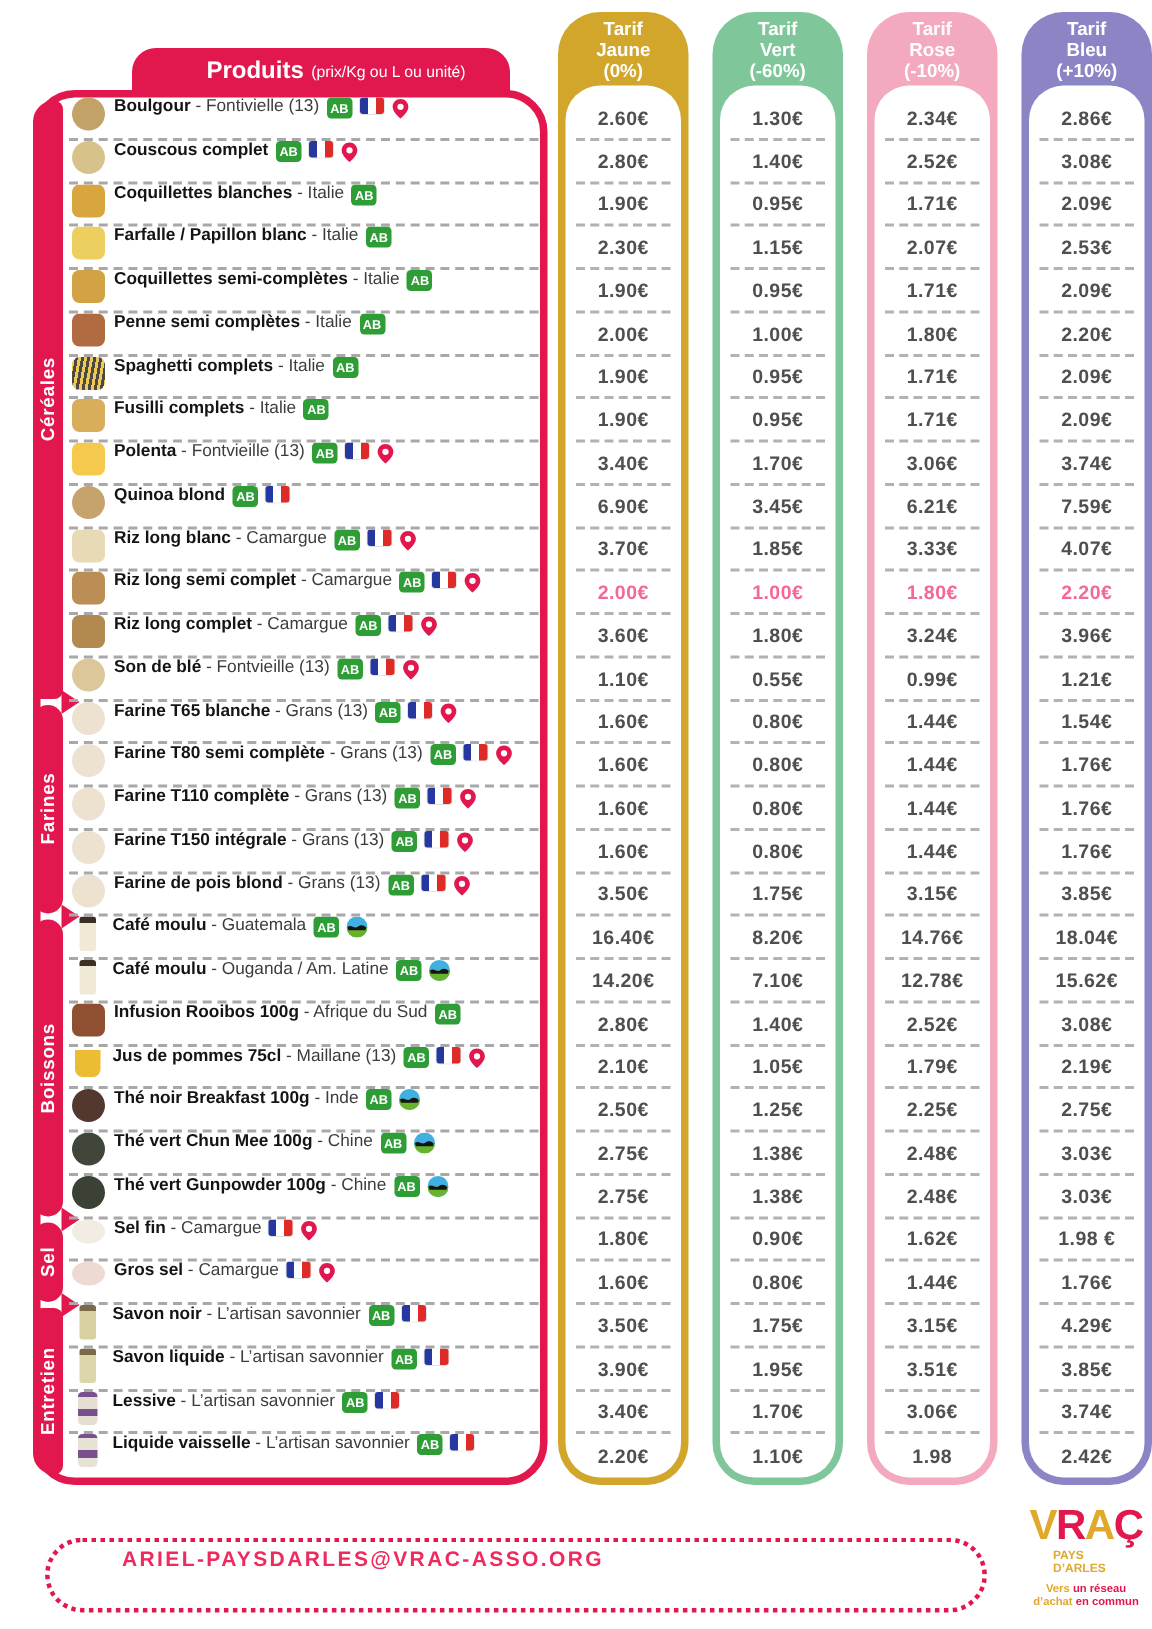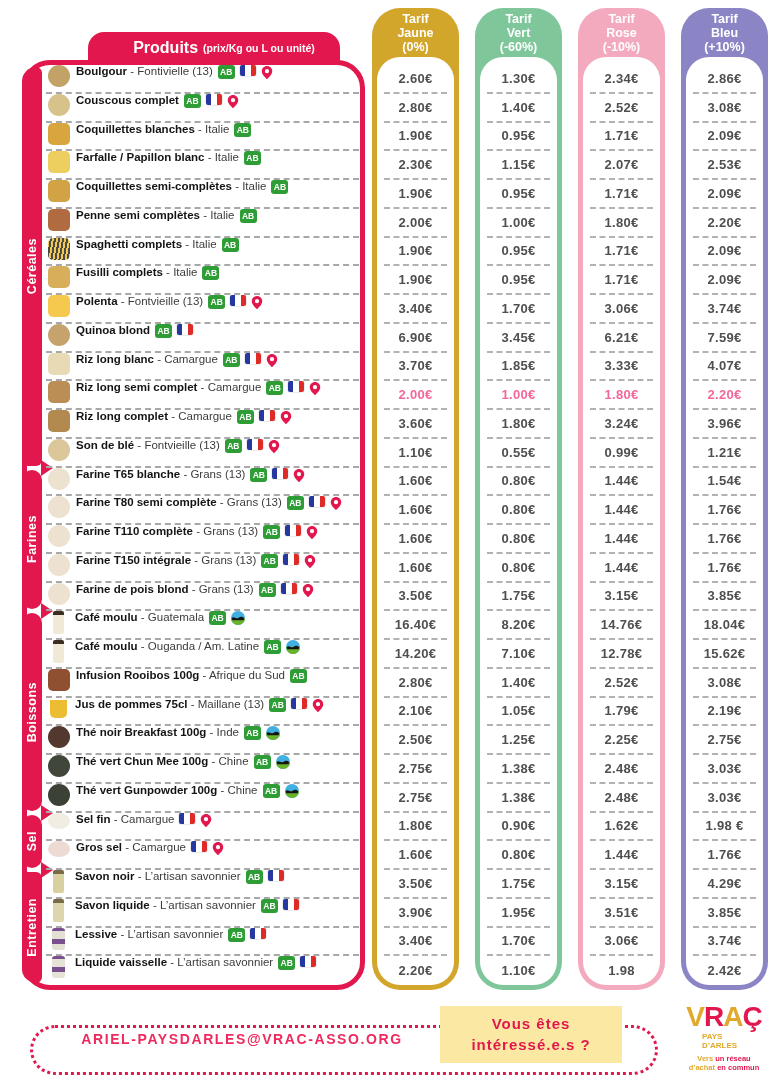--- a/index.html
+++ b/index.html
@@ -5,21 +5,21 @@
   * { margin:0; padding:0; box-sizing:border-box; }
   html,body { background:#ffffff; }
   body { font-family:"Liberation Sans", sans-serif; }
   #page { position:relative; width:768px; height:1086px; background:#fff; overflow:hidden; }
 
   
   #produits-pill { position:absolute; left:88px; top:32px; width:252px; height:32px;
     background:#e2174e; border-radius:16px 16px 0 0; display:flex; align-items:center;
     justify-content:center; gap:5px; color:#fff; z-index:1; }
   #produits-pill .t1 { font-size:16px; font-weight:800;margin-left:20px; }
-  #produits-pill .t2 { font-size:10.5px; font-weight:700; }
+  #produits-pill .t2 { font-size:10.5px; font-weight:400; }
 
   #product-panel { position:absolute; left:22px; top:60px; width:343px; height:930px;
     border:5px solid #e2174e; border-radius:28px; background:#fff; z-index:2; }
 
   #cat-bar { position:absolute; left:22px; top:60px; width:20px; height:930px; z-index:3; }
   .cat-seg { position:absolute; left:0; width:20px; background:#e2174e;
     border-radius:10px; display:flex; align-items:center; justify-content:center; }
   .cat-seg.first { border-radius:24px 10px 10px 10px; }
   .cat-seg.last  { border-radius:10px 10px 10px 24px; }
   .cat-seg span { writing-mode:vertical-rl; transform:rotate(180deg);
@@ -596,24 +596,20 @@
           <div class="price-row">3.74€</div>
           <div class="price-row">2.42€</div>
         </div>
       </div>
     </div>
 
   <div id="footer-rect"></div>
   <div id="contact">
     <div class="c2">ARIEL-PAYSDARLES@VRAC-ASSO.ORG</div>
   </div>
-  <div id="yellow-note">
-    <div>Vous êtes</div>
-    <div>intéressé.e.s ?</div>
-  </div>
   <div id="vrac-logo">
     <div id="vrac-letters"><span style="color: rgb(224, 169, 44);">V</span><span style="color: rgb(226, 23, 78);">R</span><span style="color: rgb(224, 169, 44);">A</span><span style="color: rgb(226, 23, 78);">Ç</span></div>
     <div id="vrac-sub">
         <div>PAYS</div>
         <div>D’ARLES</div>
       </div>
     <div id="vrac-tag">
         <div><span style="color: rgb(224, 169, 44);">Vers </span><span style="color: rgb(226, 23, 78);">un réseau</span></div>
         <div><span style="color: rgb(224, 169, 44);">d’achat </span><span style="color: rgb(226, 23, 78);">en commun</span></div>
       </div>

